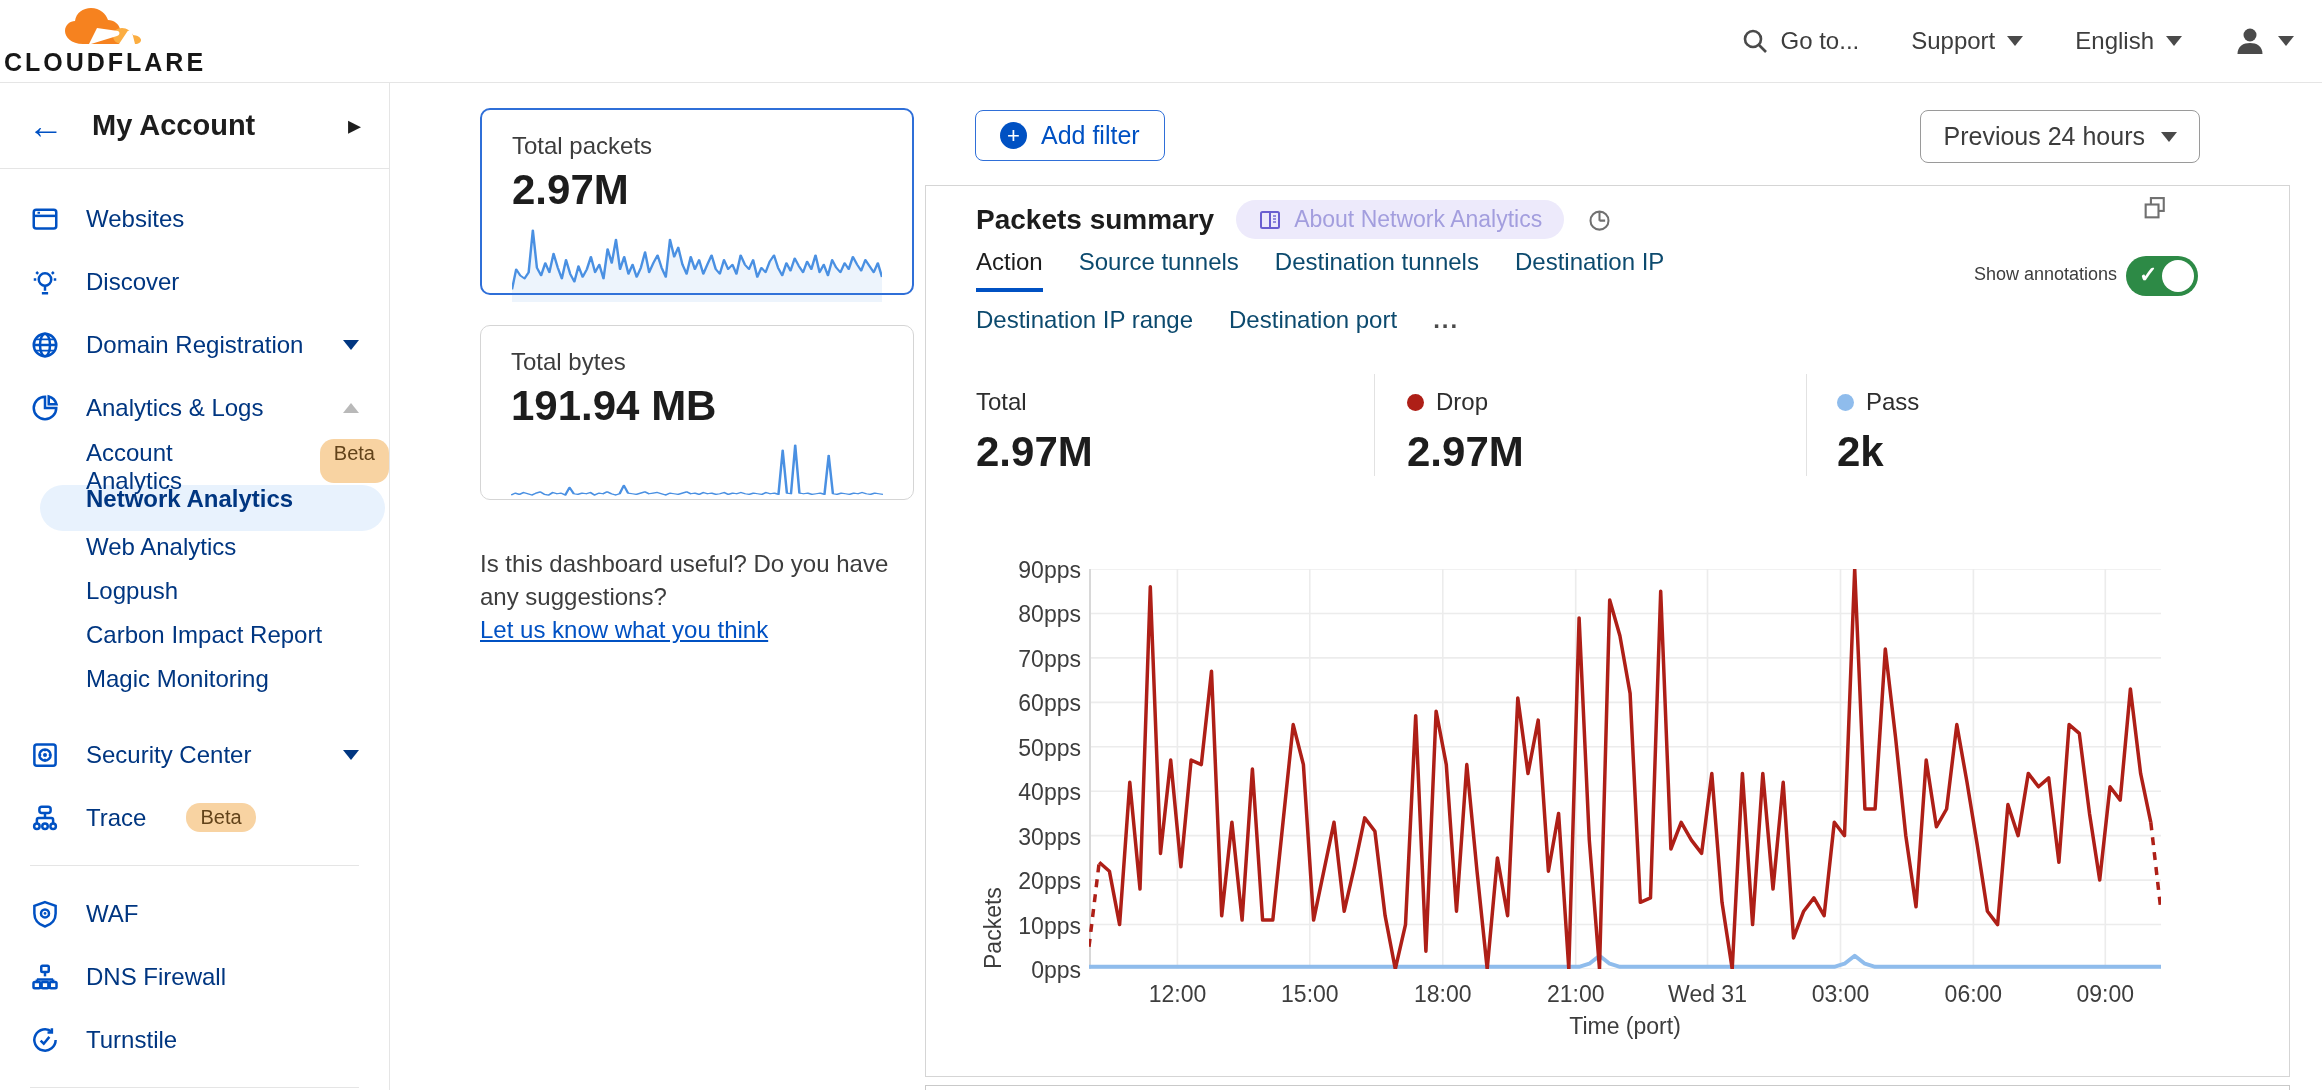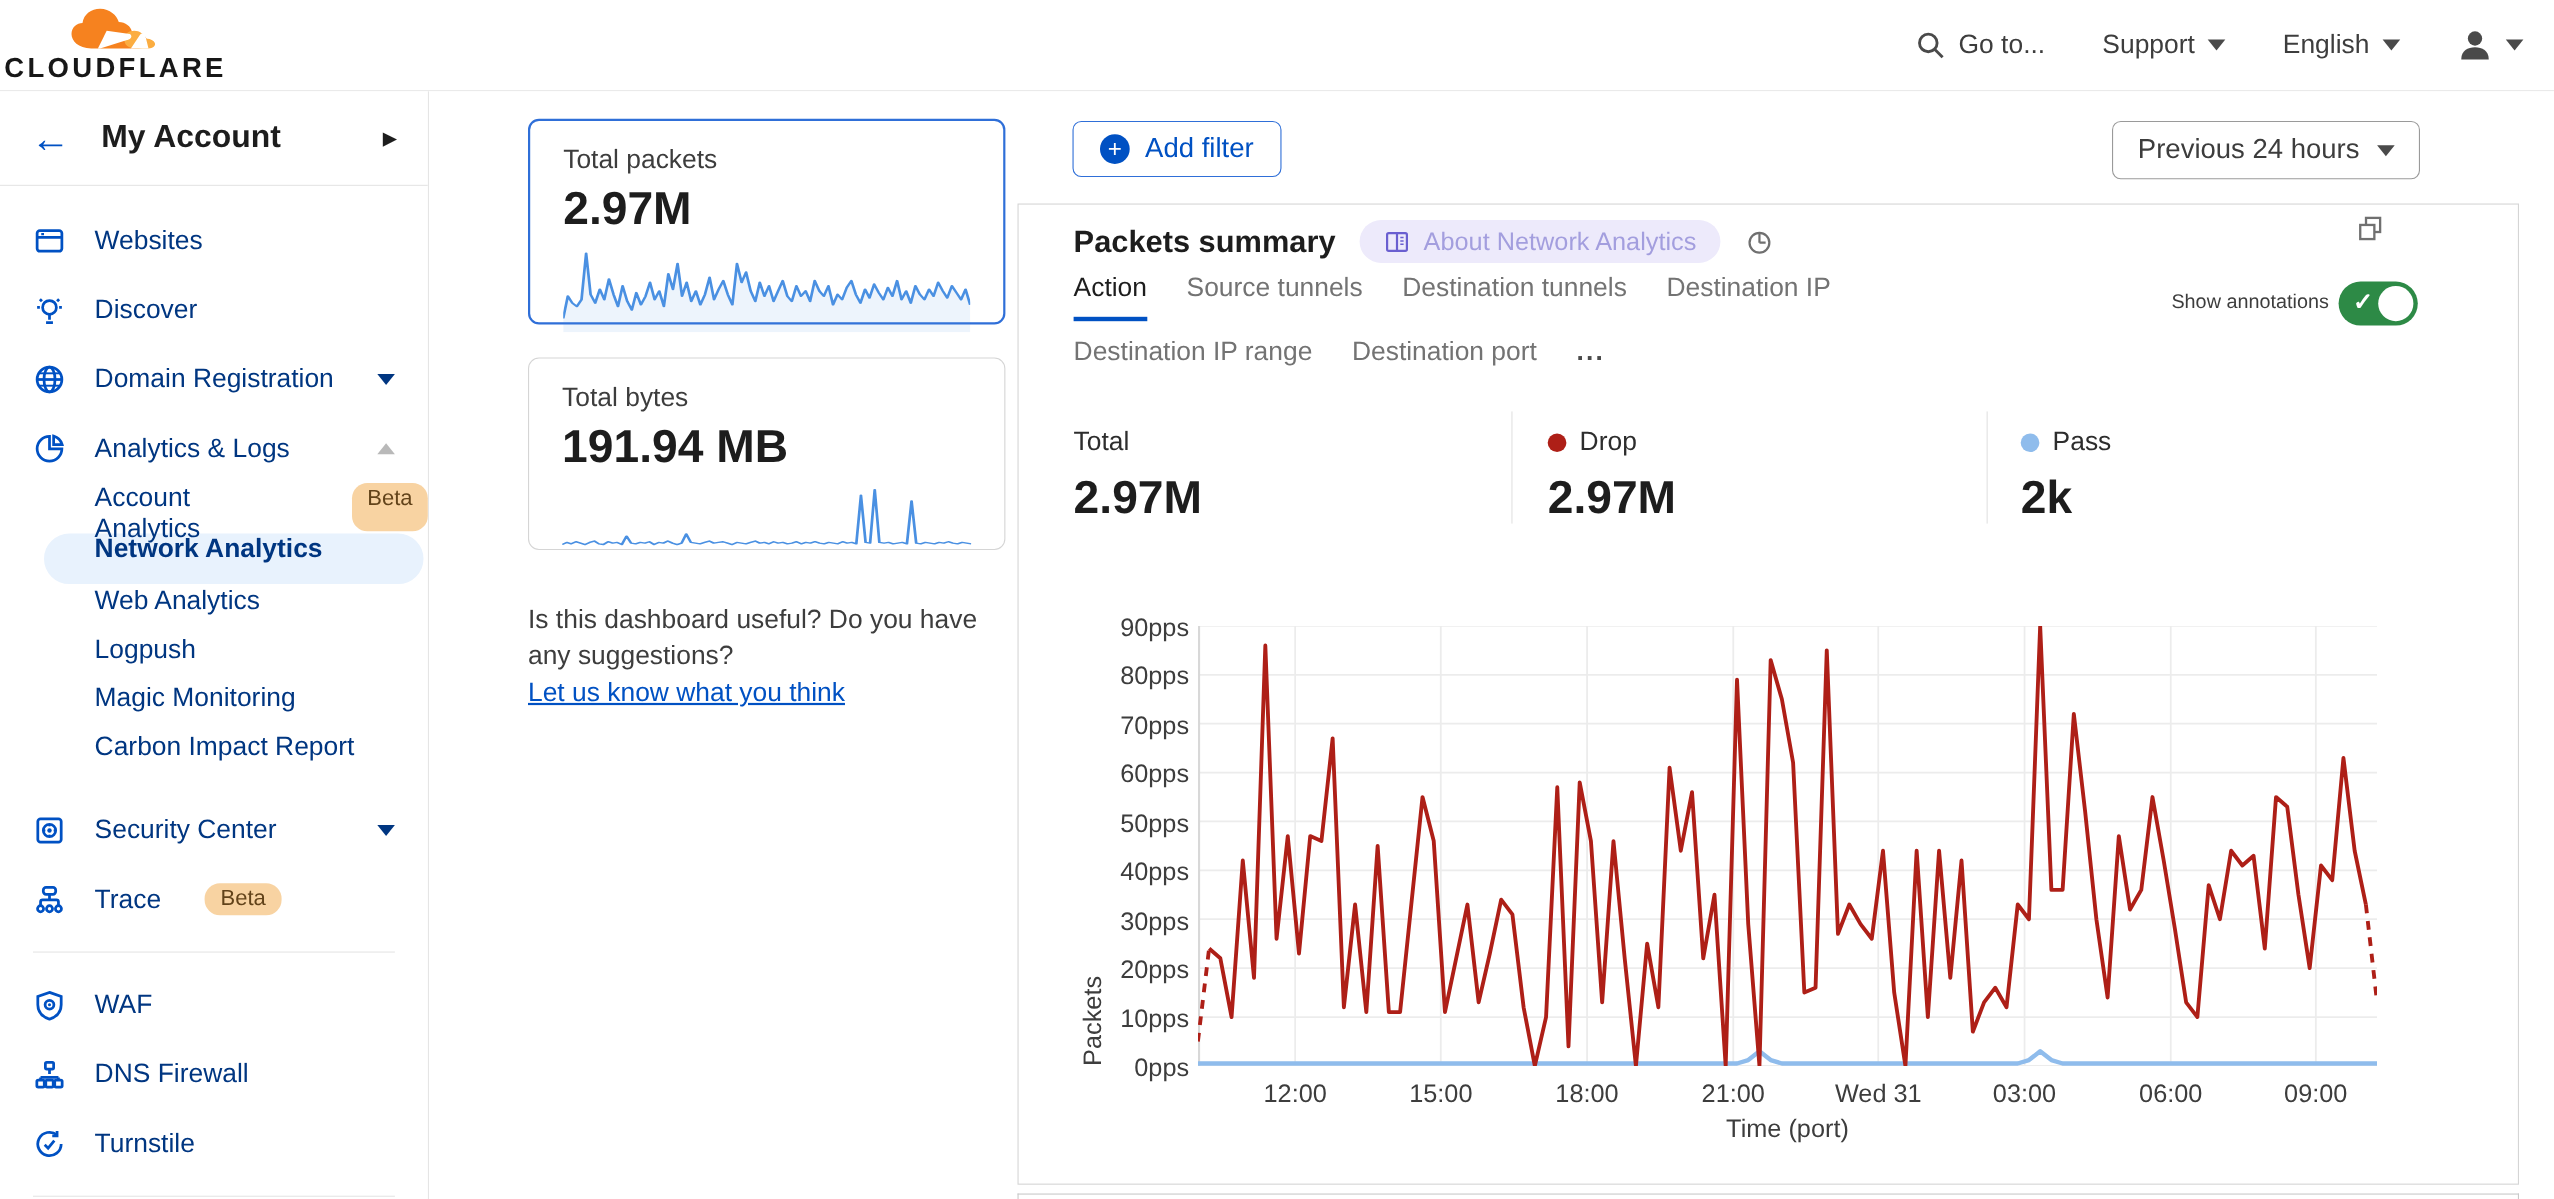--- a/index.html
+++ b/index.html
@@ -70,21 +70,21 @@
   .panel { position:relative; margin-top:25px; height:892px; background:#fff;
     border:1px solid #d5d5d5; }
   .panel-head { position:absolute; left:50px; top:14px; display:flex; align-items:center; gap:22px; }
   .panel-title { font-size:28px; font-weight:700; }
   .about-pill { display:flex; align-items:center; gap:12px; background:#edeafb; color:#a39ede;
     font-size:23px; border-radius:20px; padding:6px 22px; cursor:pointer; }
   .expand-icon { position:absolute; right:120px; top:8px; cursor:pointer; }
 
   .tabs { position:absolute; left:50px; top:62px; width:880px; display:flex; flex-wrap:wrap;
     column-gap:36px; row-gap:14px; }
-  .tab { font-size:24px; color:#737373; padding-bottom:12px; cursor:pointer; white-space:nowrap; }
+  .tab { font-size:24px; color:#0c4a6e; padding-bottom:12px; cursor:pointer; white-space:nowrap; }
   .tab.active { color:#1d1d1d; border-bottom:4px solid #0051c3; }
   .tab-more { font-size:24px; color:#4a4a4a; letter-spacing:2px; cursor:pointer; font-weight:700; }
 
   .annotations { position:absolute; left:1048px; top:72px; width:170px;
     font-size:18px; color:#3d3d3d; line-height:32px; }
   .toggle { position:absolute; left:1200px; top:70px; width:72px; height:40px; border-radius:20px;
     background:#2d8a46; cursor:pointer; }
   .toggle .check { position:absolute; left:13px; top:6px; color:#fff; font-size:22px; font-weight:700; }
   .toggle .knob { position:absolute; right:4px; top:4px; width:32px; height:32px; border-radius:50%;
     background:#fff; }
@@ -213,24 +213,24 @@
       <div class="sb-sub active">
         <span>Network Analytics</span>
       </div>
       <div class="sb-sub">
         <span>Web Analytics</span>
       </div>
       <div class="sb-sub">
         <span>Logpush</span>
       </div>
       <div class="sb-sub">
+        <span>Carbon Impact Report</span>
+      </div>
+      <div class="sb-sub">
         <span>Magic Monitoring</span>
-      </div>
-      <div class="sb-sub">
-        <span>Carbon Impact Report</span>
       </div>
       <div class="sb-item" style="margin-top:14px">
         <span class="sb-icon">
           <svg width="30" height="30" viewBox="0 0 24 24" fill="none" stroke="#0051c3" stroke-width="2">
               <rect x="3.5" y="3.5" width="17" height="17" rx="2"></rect>
               <circle cx="12" cy="12" r="4.5"></circle>
               <circle cx="12" cy="12" r="1.6" fill="#0051c3" stroke="none"></circle>
               <line x1="12" y1="7.5" x2="12" y2="9" stroke-width="1.5"></line>
               <line x1="12" y1="15" x2="12" y2="16.5" stroke-width="1.5"></line>
               <line x1="7.5" y1="12" x2="9" y2="12" stroke-width="1.5"></line>

